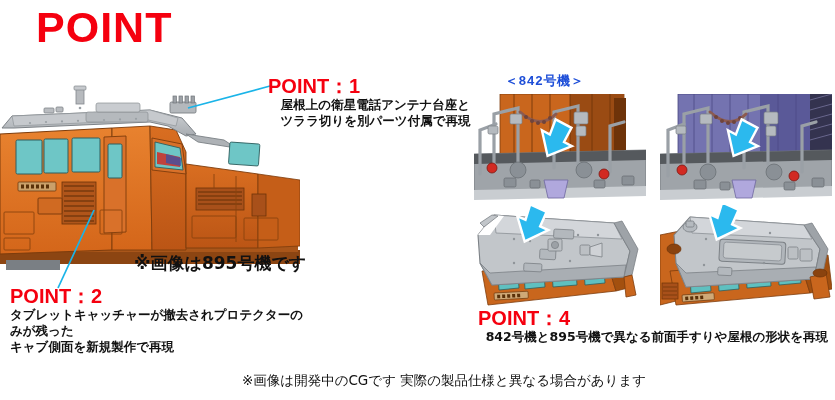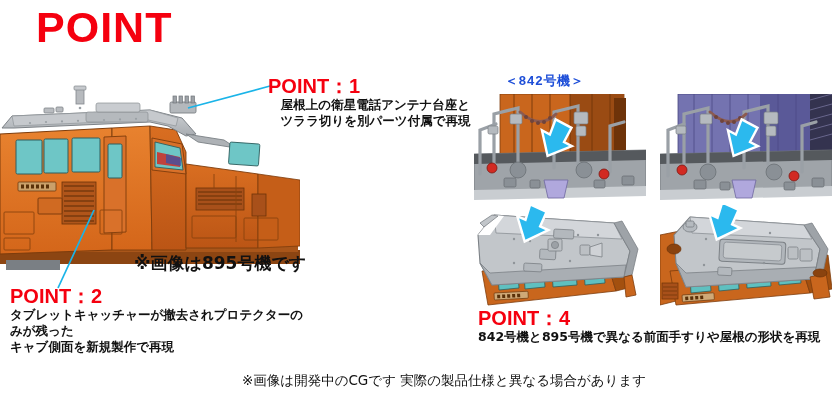--- a/index.html
+++ b/index.html
@@ -30,21 +30,21 @@
     font-family:"DejaVu Sans","Liberation Sans",sans-serif;
   }
 
   #point1{position:absolute;left:268px;top:78px;width:215px;}
   #point1 .ptBody{margin-top:2px;text-align:center;}
 
   #point2{position:absolute;left:10px;top:288px;width:300px;}
   #point2 .ptBody{margin-top:2px;}
 
   #point3{position:absolute;left:478px;top:310px;width:350px;}
-  #point3 .ptBody{margin-top:2px;}
+  #point3 .ptBody{margin-top:2px;text-align:right;}
 
   #capNote{
     position:absolute;left:134px;top:252px;
     font-size:17px;font-weight:bold;color:#111;
     font-family:"DejaVu Sans","Liberation Sans",sans-serif;
   }
   #footNote{
     position:absolute;left:201px;top:372px;
     font-size:13.5px;color:#111;letter-spacing:0px;
     font-family:"DejaVu Sans","Liberation Sans",sans-serif;

